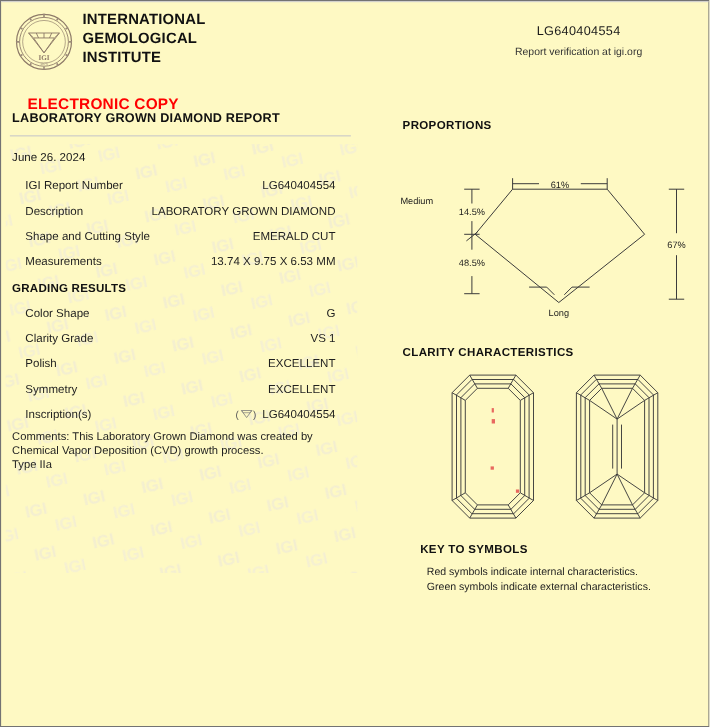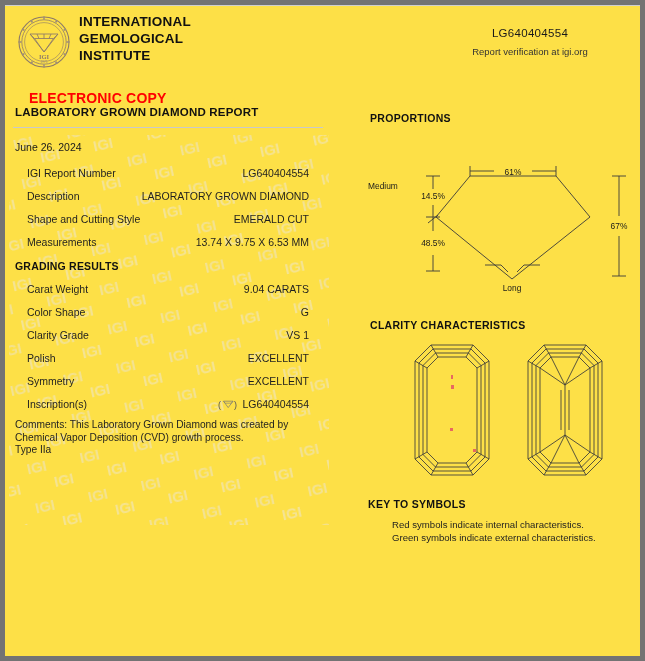--- a/index.html
+++ b/index.html
@@ -4,26 +4,26 @@
 <style>
   html, body {
     margin: 0;
     padding: 0;
     background: #ffffff;
   }
   .page {
     position: relative;
     width: 645px;
     height: 661px;
-    background: #fde047;
+    background: #fef9c3;
     font-family: "Liberation Sans", sans-serif;
     color: #1a1a1a;
     overflow: hidden;
     box-sizing: border-box;
-    border: 5px solid #737373;
+    border: 1px solid #737373;
   }
 
   
   .watermark {
     position: absolute;
     left: 4px;
     top: 130px;
     width: 320px;
     height: 390px;
     pointer-events: none;
@@ -175,21 +175,21 @@
   }
   .panel-title {
     position: absolute;
     font-size: 10.5px;
     font-weight: bold;
     letter-spacing: 0.3px;
     color: #111111;
   }
   .t-proportions { left: 10px; top: 107px; }
   .t-clarity     { left: 10px; top: 314px; }
-  .t-key         { left: 8px; top: 493px; }
+  .t-key         { left: 26px; top: 493px; }
 
   .key-lines {
     position: absolute;
     left: 32px;
     top: 513px;
     font-size: 9.6px;
     line-height: 13px;
     color: #1f1f1f;
   }
 
@@ -278,24 +278,20 @@
     <div class="row">
       <span class="k">Measurements</span>
       <span class="v">13.74 X 9.75 X 6.53 MM</span>
     </div>
 
     <div class="section-head">
       <span>GRADING RESULTS</span>
     </div>
 
     <div class="row">
-      <span class="k">Carat Weight</span>
-      <span class="v">9.04 CARATS</span>
-    </div>
-    <div class="row">
       <span class="k">Color Shape</span>
       <span class="v">G</span>
     </div>
     <div class="row">
       <span class="k">Clarity Grade</span>
       <span class="v">VS 1</span>
     </div>
 
 
     <div class="row">

